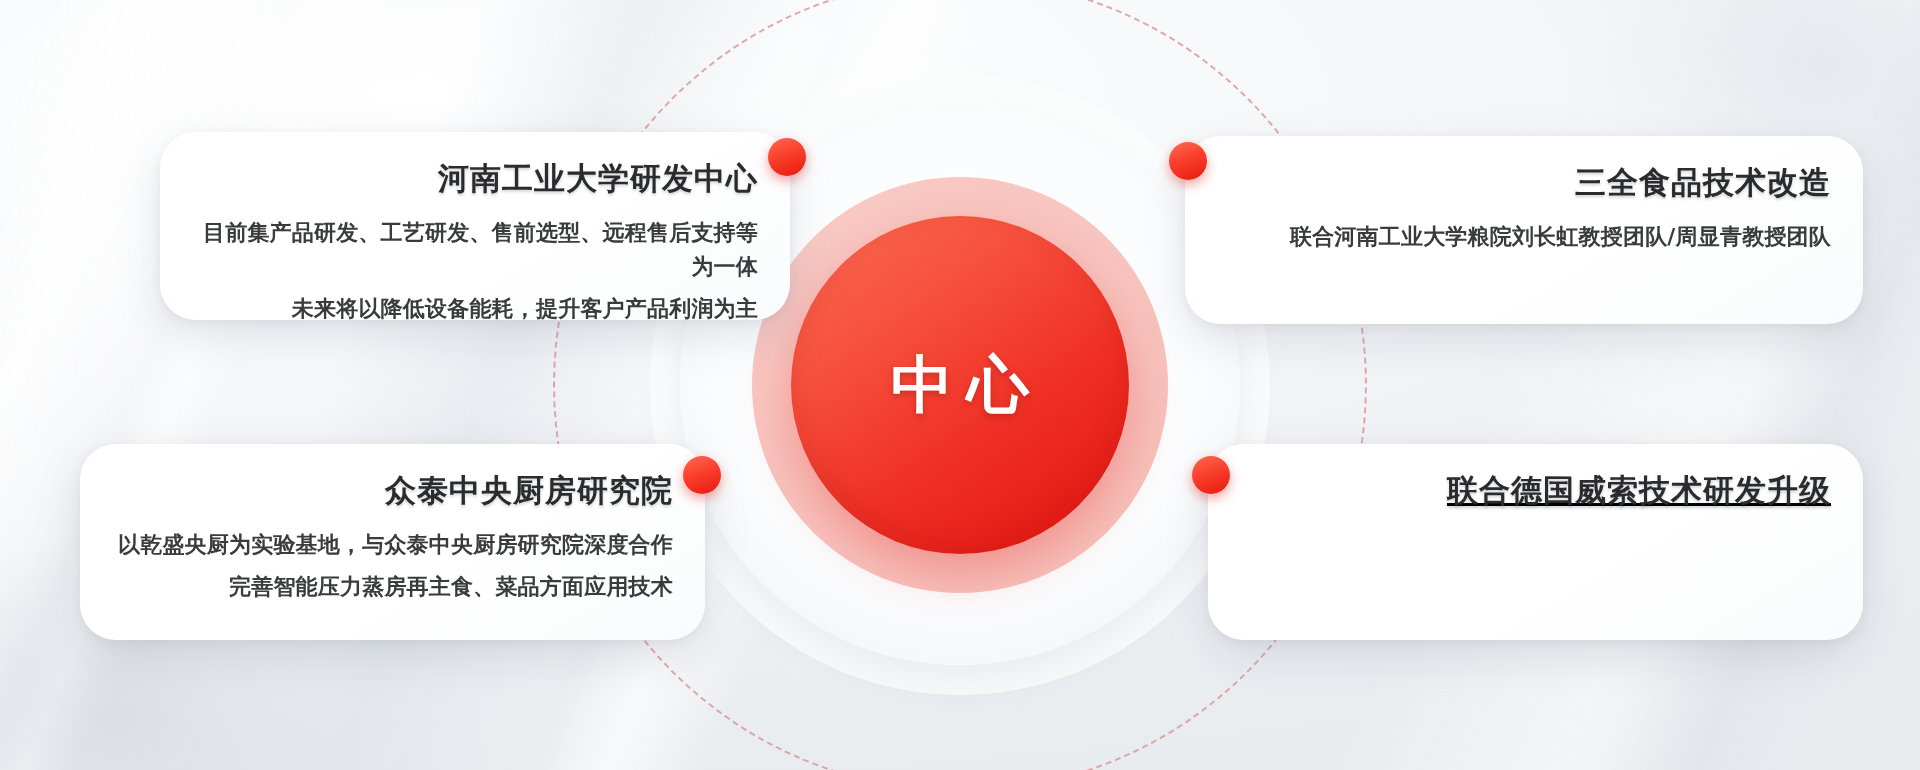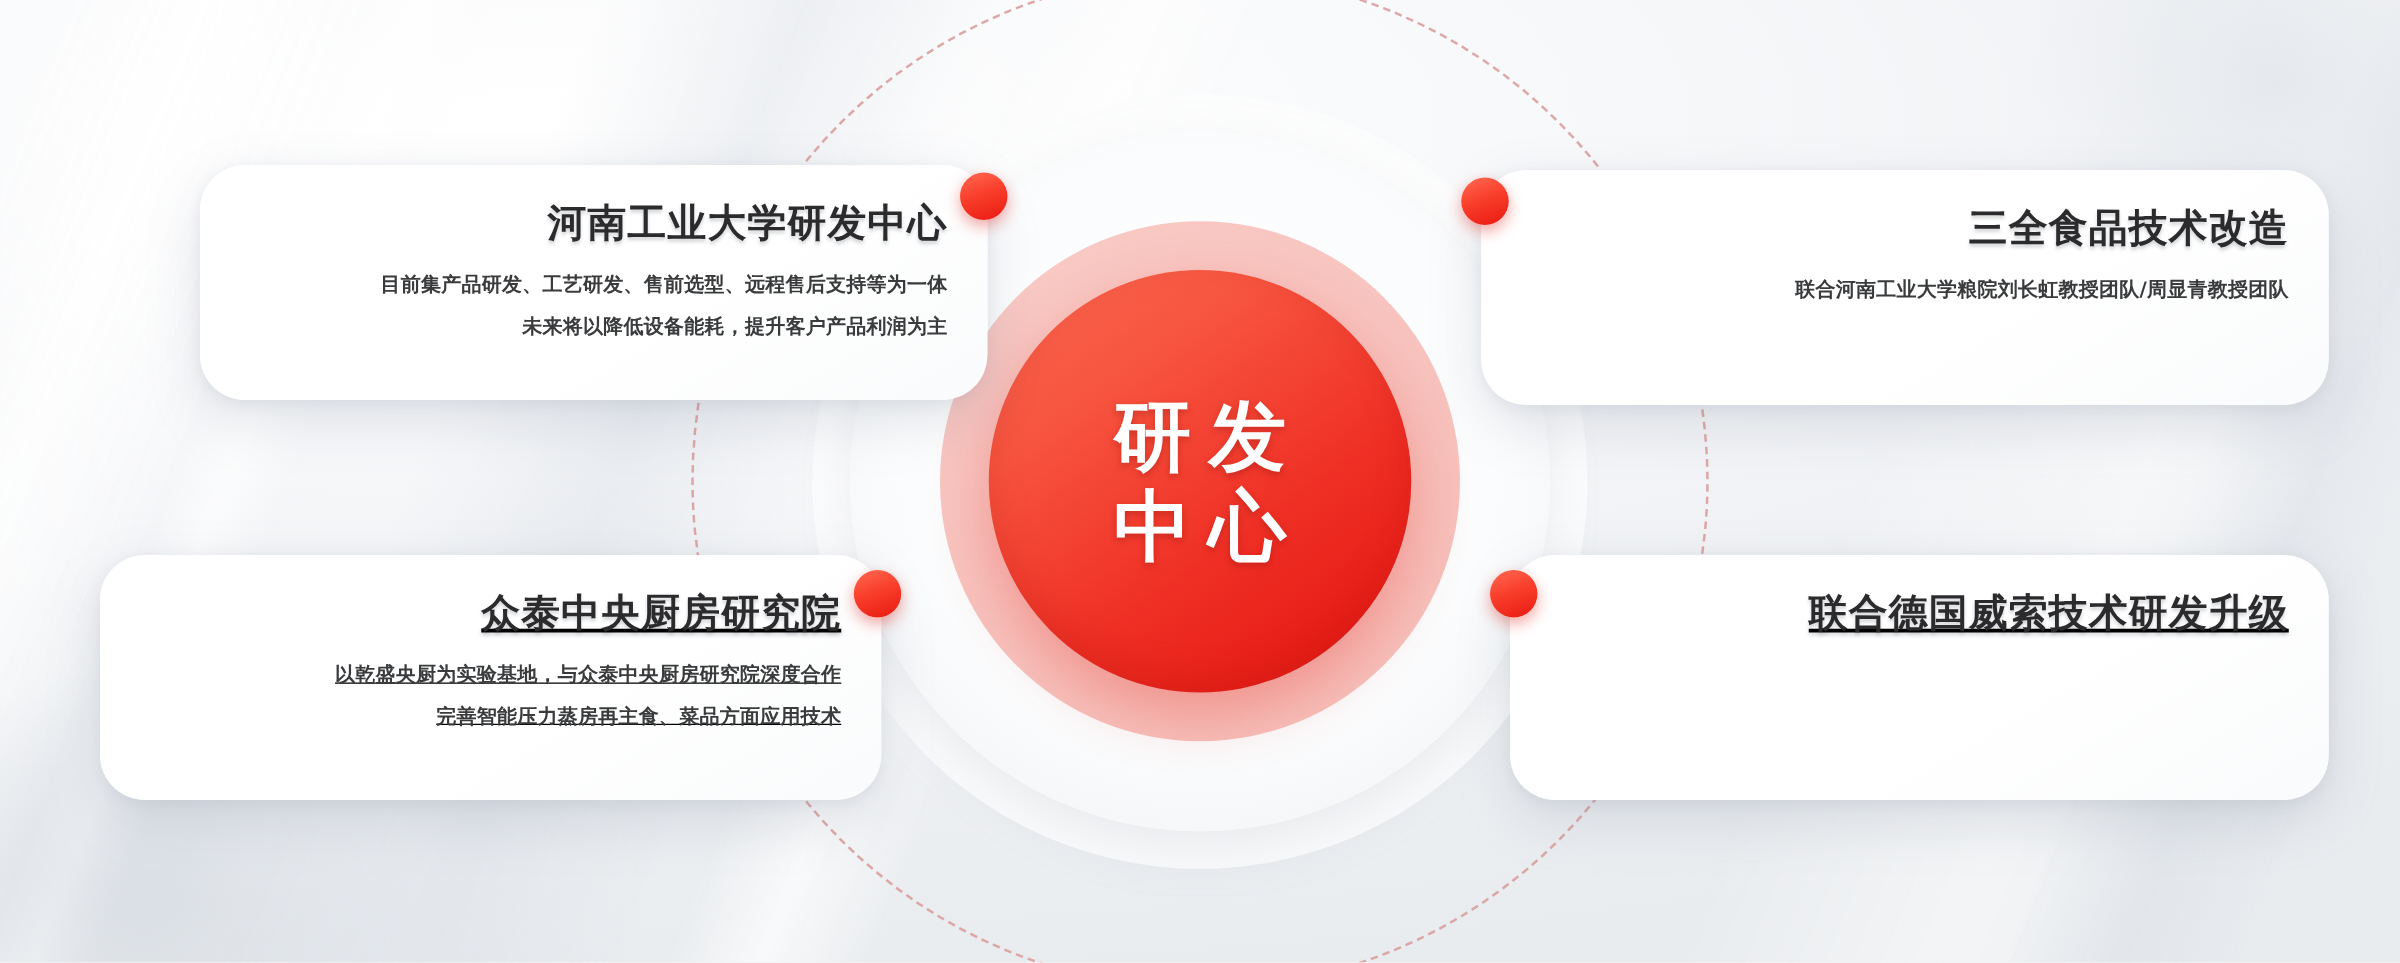--- a/index.html
+++ b/index.html
@@ -94,39 +94,39 @@
     padding:26px 32px 28px;
     box-sizing:border-box;
   }
   .card h3{
     margin:0 0 16px;
     font-size:31px;font-weight:700;color:#2b2b2d;letter-spacing:1px;
     text-shadow:0 2px 3px rgba(90,96,106,.28);
   }
   .card p{
     margin:0 0 8px;
-    font-size:16px;font-weight:700;color:#3a3b3d;line-height:1.55;letter-spacing:.2px;
+    font-size:22px;font-weight:700;color:#3a3b3d;line-height:1.55;letter-spacing:.2px;
   }
   .card p:last-child{margin-bottom:0;}
 
   .card.right-align{text-align:right;}
   .card.left-align{text-align:right;}
 
   .dot{
     position:absolute;width:38px;height:38px;border-radius:50%;
     background:linear-gradient(160deg,#ff6a52 0%,#f93f2c 45%,#e8190f 100%);
     box-shadow:0 5px 12px rgba(226,32,26,.40);
   }
 
   
   #card-1{left:160px;top:132px;width:630px;height:188px;}
   #card-1 .dot{right:-16px;top:6px;}
   #card-2{left:1185px;top:136px;width:678px;height:188px;}
   #card-2 .dot{left:-16px;top:6px;}
-  #card-3{left:80px;top:444px;width:625px;height:196px;text-decoration:underline;}
+  #card-3{left:80px;top:444px;width:625px;height:196px;}
   #card-3 .dot{right:-16px;top:12px;}
   #card-4{left:1208px;top:444px;width:655px;height:196px;text-decoration:underline;}
   #card-4 .dot{left:-16px;top:12px;}
 </style>
 </head>
 <body>
 
 <div id="stage">
 
   <div class="bg-base"></div>
@@ -139,21 +139,20 @@
   <div class="corner-shade"></div>
   <div class="corner-shade2"></div>
 
   <div class="ring ring-dashed"></div>
   <div class="ring ring-halo"></div>
   <div class="ring ring-glow"></div>
   <div class="ring ring-pink-soft"></div>
   <div class="ring ring-pink"></div>
 
   <div class="ring core">
-    <div class="core-line">研发</div>
     <div class="core-line">中心</div>
   </div>
 
   <div class="card right-align" id="card-1">
     <h3>河南工业大学研发中心</h3>
     <p>目前集产品研发、工艺研发、售前选型、远程售后支持等为一体</p>
     <p>未来将以降低设备能耗，提升客户产品利润为主</p>
     <span class="dot"></span>
   </div>
 

